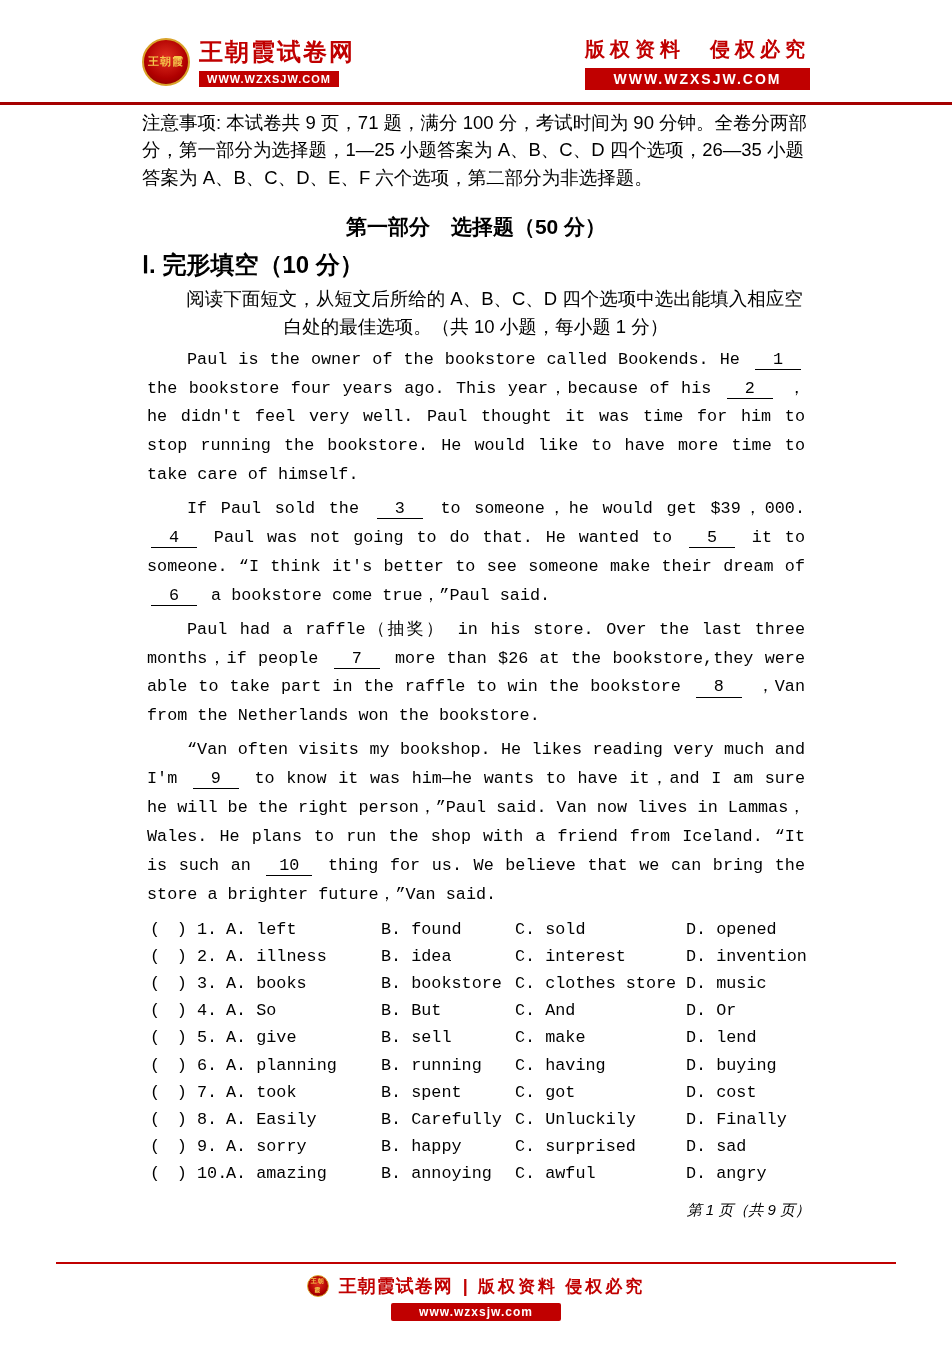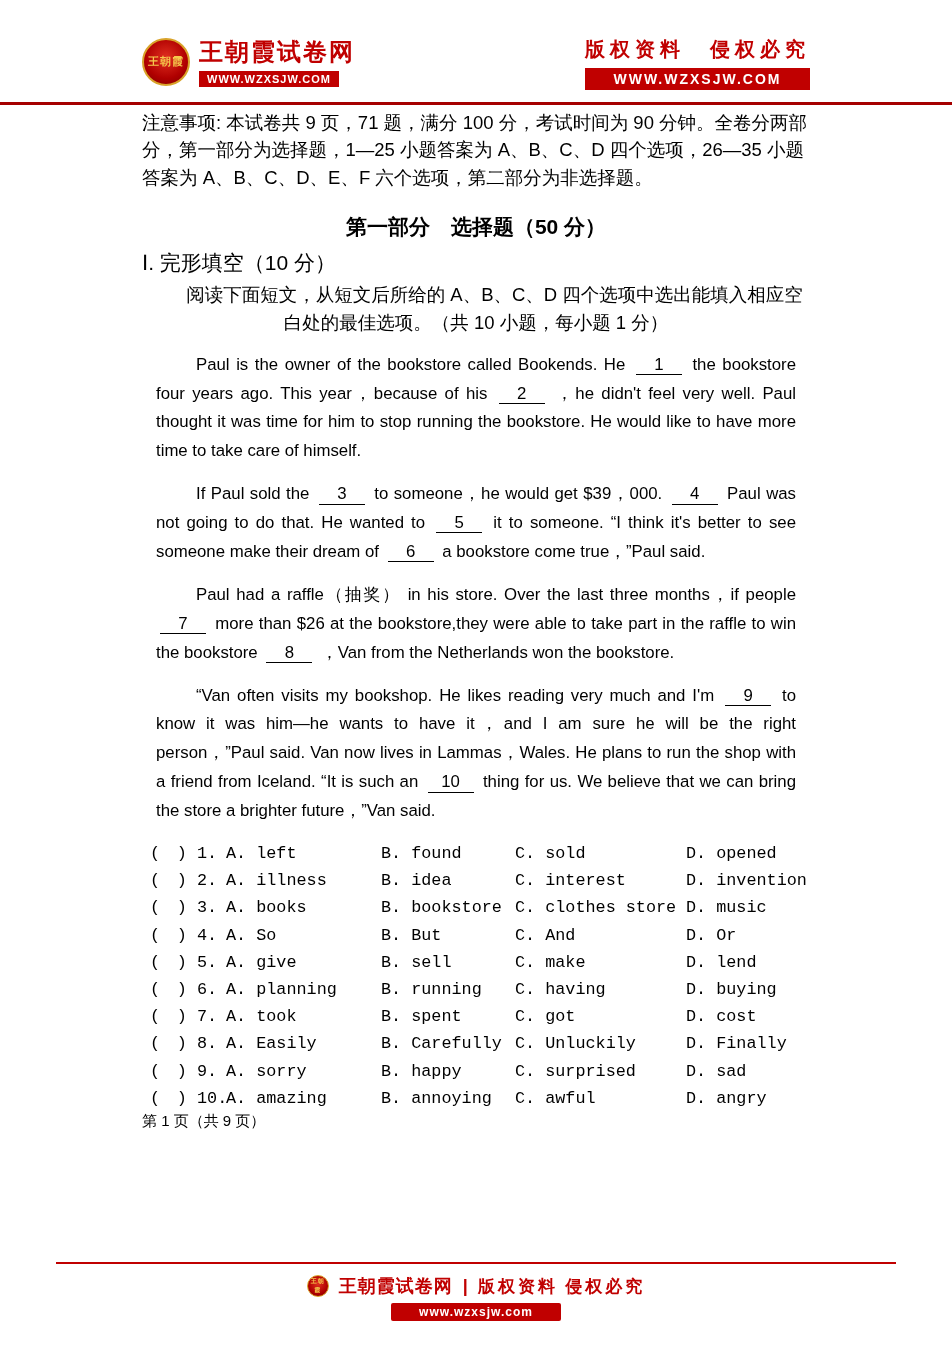--- a/index.html
+++ b/index.html
@@ -53,44 +53,44 @@
   .content { width: 668px; margin: 0 auto; }
   .exam-title {
     font-size: 23px; font-weight: bold; text-align: center;
     line-height: 1.5; margin: 20px 0 10px 0;
   }
   .notice { font-size: 18.5px; line-height: 1.48; margin: 4px 0 0 0; }
   .section-heading {
     text-align: center; font-size: 21px; font-weight: bold;
     margin: 22px 0 0 0;
   }
-  .part-title { font-size: 21px; font-weight: normal; margin: 8px 0 4px 0; }
+  .part-title { font-size: 24px; font-weight: bold; margin: 8px 0 4px 0; }
   .instructions { font-size: 18.5px; line-height: 1.5; text-indent: 2em; margin: 0 0 4px 0; text-align: center; }
 
   .passage-para {
-    font-family: Liberation Sans, sans-serif;
+    font-family: Liberation Mono, monospace;
     font-size: 16.8px; line-height: 1.72;
-    text-align: justify; text-indent: 40px; margin: 14px;
+    text-align: justify; text-indent: 40px; margin: 5px;
   }
   .blank {
     display: inline-block; min-width: 46px;
     border-bottom: 1.5px solid #000;
     text-align: center; text-indent: 0;
     margin: 0 4px; line-height: 1.15;
   }
 
   .q-list { padding-left: 8px; margin-top: 6px; }
   .q-row {
     display: grid;
     grid-template-columns: 76px 155px 134px 171px 1fr;
     font-family: "Liberation Mono", "DejaVu Sans Mono", monospace;
     font-size: 16.8px; line-height: 27.2px;
     white-space: nowrap;
   }
-  .page-num { text-align: left; font-size: 15px; margin-top: 0; }
+  .page-num { text-align: right; font-size: 15px; margin-top: 13px; font-style: italic; }
 
   
   .page-footer { position: absolute; left: 0; right: 0; bottom: 26px; text-align: center; }
   .footer-rule { border-top: 2px solid #c00000; margin: 0 56px 10px 56px; }
   .footer-brand { display: flex; justify-content: center; align-items: center; gap: 10px; }
   .footer-brand-name { color: #c00000; font-weight: bold; font-size: 18px; letter-spacing: 1px; }
   .footer-divider { color: #c00000; font-size: 18px; font-weight: bold; }
   .footer-slogan {
     color: #c00000; font-weight: bold; font-size: 17px; letter-spacing: 3px;
     font-family: "Liberation Serif", serif;

